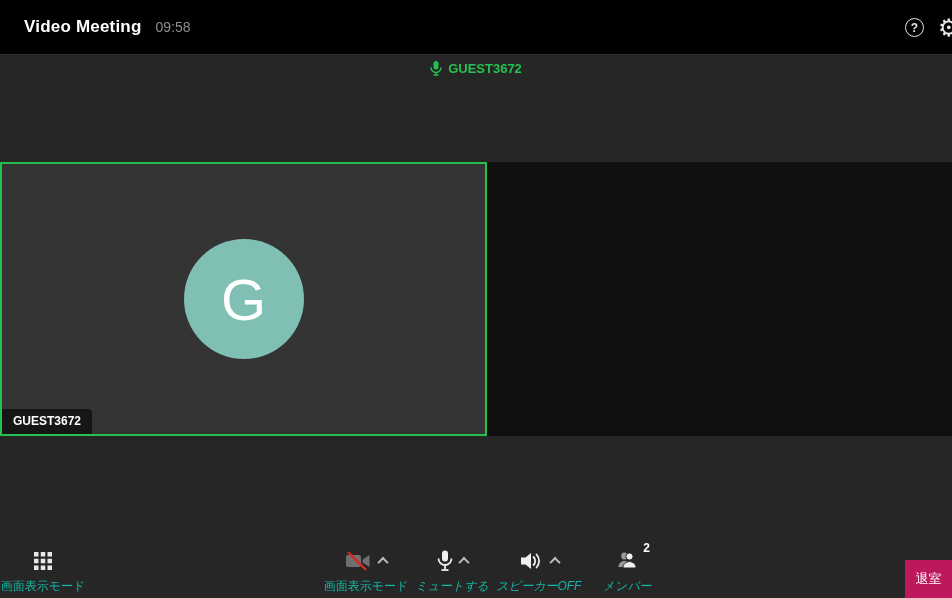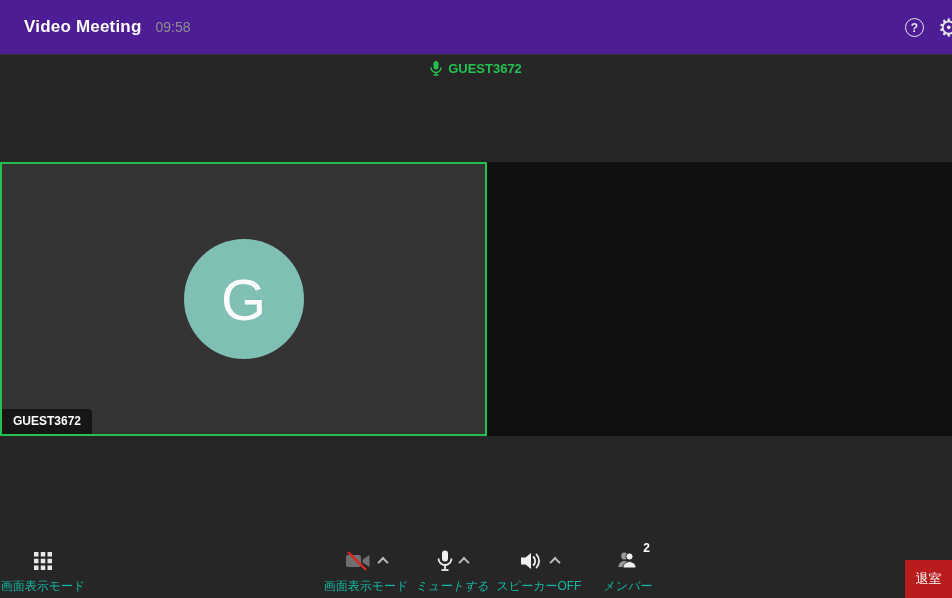--- a/index.html
+++ b/index.html
@@ -7,21 +7,21 @@
   body {
     background:#262626;
     font-family:"Liberation Sans","DejaVu Sans",sans-serif;
     position:relative;
     color:#fff;
   }
 
   
   .header {
     position:absolute; top:0; left:0; width:952px; height:55px;
-    background:#4c1d95; border-bottom:1px solid #303030;
+    background:#000000; border-bottom:1px solid #303030;
     display:flex; align-items:center; padding:0 0 0 24px;
   }
   .title { font-size:17px; font-weight:bold; color:#fff; letter-spacing:.2px; }
   .time  { font-size:14px; color:#8f8f8f; margin-left:14px; }
   .header-right {
     position:absolute; right:0; top:0; height:55px;
     display:flex; align-items:center; gap:14px; padding-right:0;
   }
   .help-btn {
     width:19px; height:19px; border:1.5px solid #e6e6e6; border-radius:50%;
@@ -106,32 +106,32 @@
   .ctrl .label { font-size:12px; color:#14b8a6; white-space:nowrap; }
   .icon-row { display:flex; align-items:center; gap:7px; height:24px; }
   .chevron {
     width:8px; height:8px; border-style:solid; border-color:#bdbdbd;
     border-width:2px 2px 0 0; transform:rotate(-45deg) translate(-1px,1px);
     cursor:pointer;
   }
   .ctrl-layout  { left:2px;   width:82px; }
   .ctrl-video   { left:323px; width:86px; }
   .ctrl-mic     { left:410px; width:84px;font-style:italic; }
-  .ctrl-speaker { left:494px; width:90px; }
+  .ctrl-speaker { left:494px; width:90px;font-style:italic; }
   .ctrl-members { left:588px; width:80px; }
 
   .members-wrap { position:relative; }
   .badge {
     position:absolute; top:-9px; right:-10px;
     font-size:12px; font-weight:bold; color:#fff;
   }
 
   .leave-btn {
     position:absolute; right:0; bottom:0; width:47px; height:38px;
-    background:#b91c1c; border:none; color:#fff; font-size:13px;
+    background:#be185d; border:none; color:#fff; font-size:13px;
     font-family:inherit; cursor:pointer; display:flex;
     align-items:center; justify-content:center;
   }
 </style>
 </head>
 <body>
 
 <div class="header">
   <span class="title">Video Meeting</span>
   <span class="time">09:58</span>

